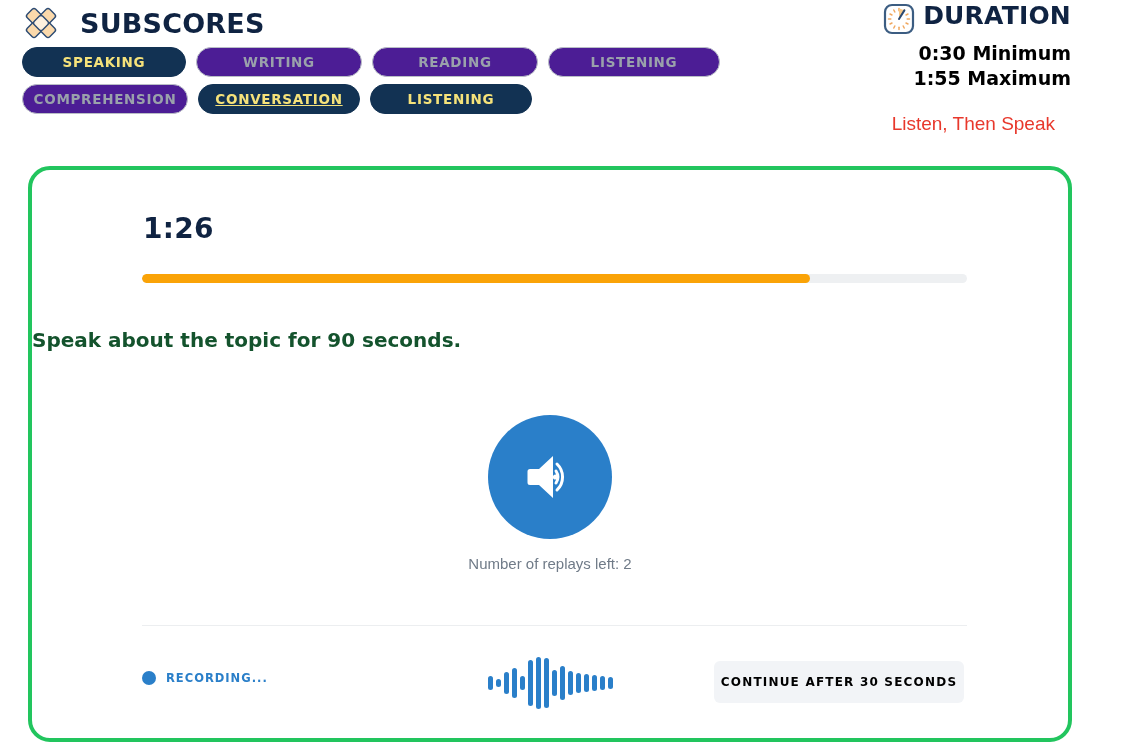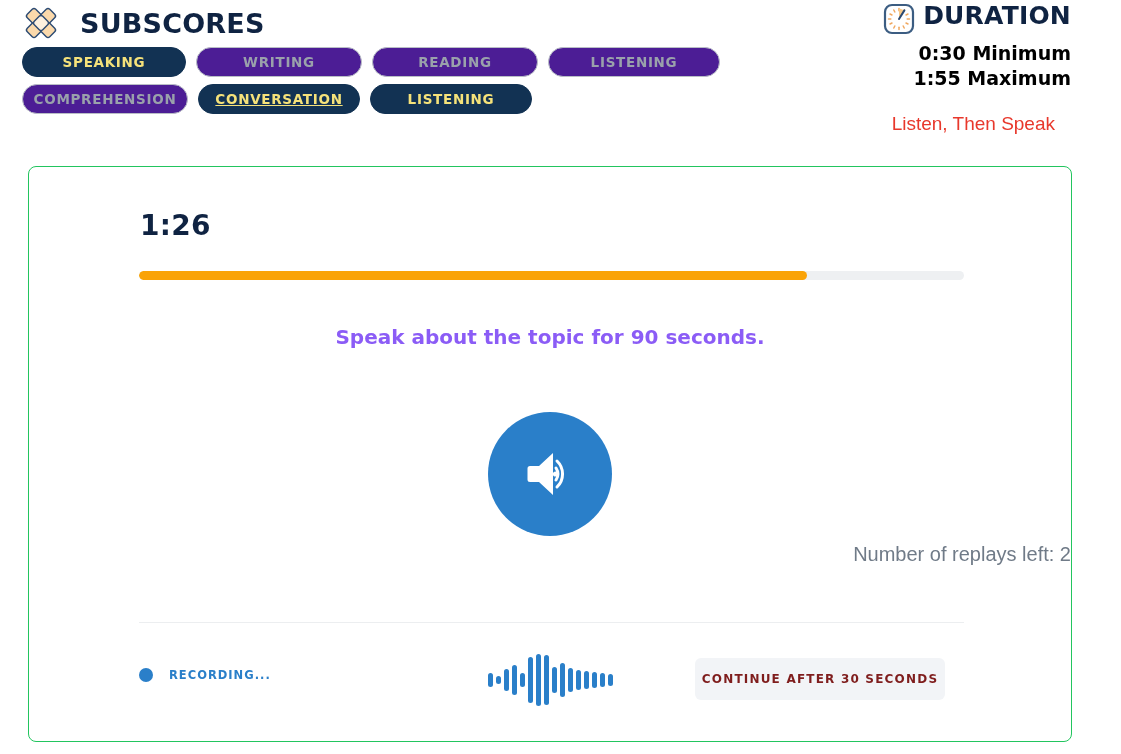--- a/index.html
+++ b/index.html
@@ -134,22 +134,22 @@
   }
 
   
   .card {
     position: absolute;
     left: 28px;
     top: 166px;
     width: 1044px;
     height: 576px;
     box-sizing: border-box;
-    border: 1px solid #22c55e;
-    border-radius: 8px;
+    border: 4px solid #22c55e;
+    border-radius: 22px;
     background: #ffffff;
     padding-left: 15px;
   }
 
   .timer {
     position: absolute;
     left: 111px;
     top: 42px;
     font-size: 28px;
     font-weight: bold;
@@ -172,24 +172,24 @@
     height: 100%;
     background: #faa307;
     border-radius: 5px;
   }
 
   .instruction {
     position: absolute;
     left: 0;
     top: 158px;
     width: 100%;
-    text-align: center;
+    text-align: left;
     font-size: 20px;
     font-weight: bold;
-    color: #8b5cf6;
+    color: #14532d;
     font-family: "DejaVu Sans", sans-serif;
   }
 
   .speaker-wrap {
     position: absolute;
     left: 0;
     top: 245px;
     width: 100%;
     text-align: center;
   }
@@ -203,24 +203,24 @@
     justify-content: center;
     cursor: pointer;
     border: none;
     padding: 0;
   }
   .speaker-button svg { display: block; }
 
   .replays {
     position: absolute;
     left: 0;
-    top: 376px;
+    top: 385px;
     width: 100%;
-    text-align: right;
-    font-size: 20px;
+    text-align: center;
+    font-size: 15px;
     color: #707b88;
     font-family: "Liberation Sans", sans-serif;
   }
 
   .divider {
     position: absolute;
     left: 110px;
     top: 455px;
     width: 825px;
     height: 1px;
@@ -242,21 +242,21 @@
     align-items: center;
   }
   .rec-dot {
     width: 14px;
     height: 14px;
     border-radius: 50%;
     background: #2a7fc9;
     flex: none;
   }
   .rec-label {
-    margin-left: 16px;
+    margin-left: 10px;
     font-size: 11.5px;
     font-weight: bold;
     letter-spacing: 1px;
     color: #2a7fc9;
     font-family: "DejaVu Sans", sans-serif;
   }
 
   .waveform {
     position: absolute;
     left: 0;
@@ -270,28 +270,28 @@
   }
   .wave-bar {
     width: 5px;
     background: #2a7fc9;
     border-radius: 3px;
     flex: none;
   }
 
   .continue-button {
     position: absolute;
-    left: 666px;
+    left: 682px;
     top: 13px;
     width: 250px;
     height: 42px;
     border-radius: 6px;
     background: #f2f4f7;
     border: none;
-    color: #7f1d1d;
+    color: #000000;
     font-size: 12px;
     font-weight: bold;
     letter-spacing: 1.2px;
     font-family: "DejaVu Sans", sans-serif;
     cursor: default;
   }
 </style>
 </head>
 <body>
 

